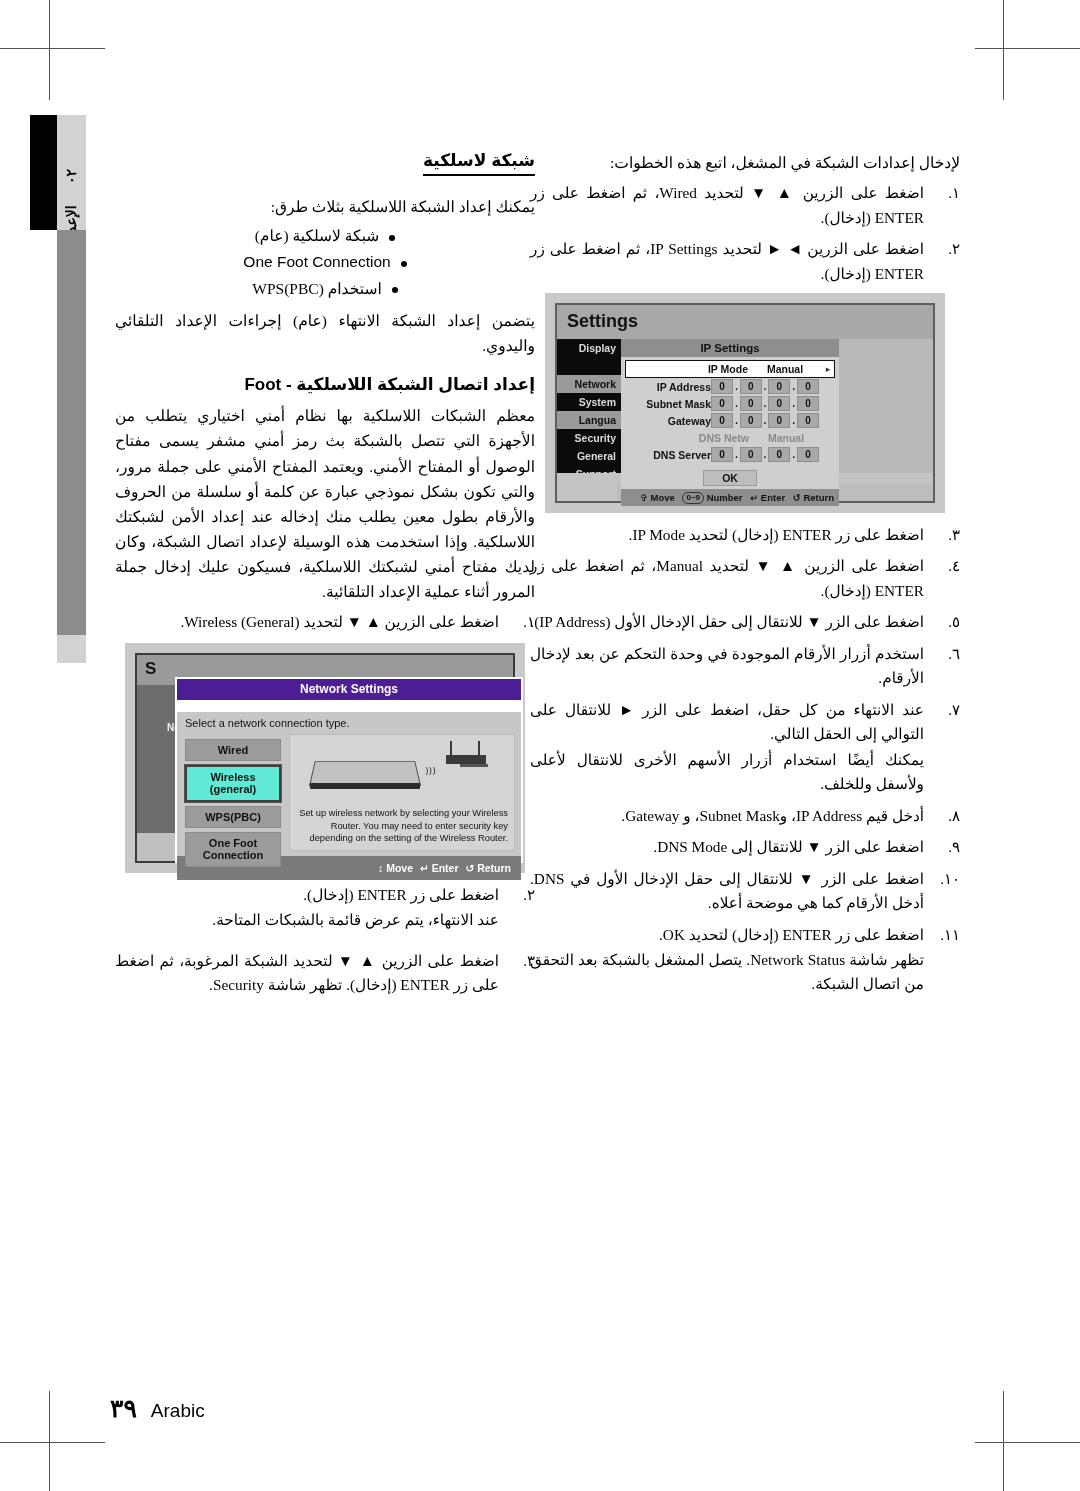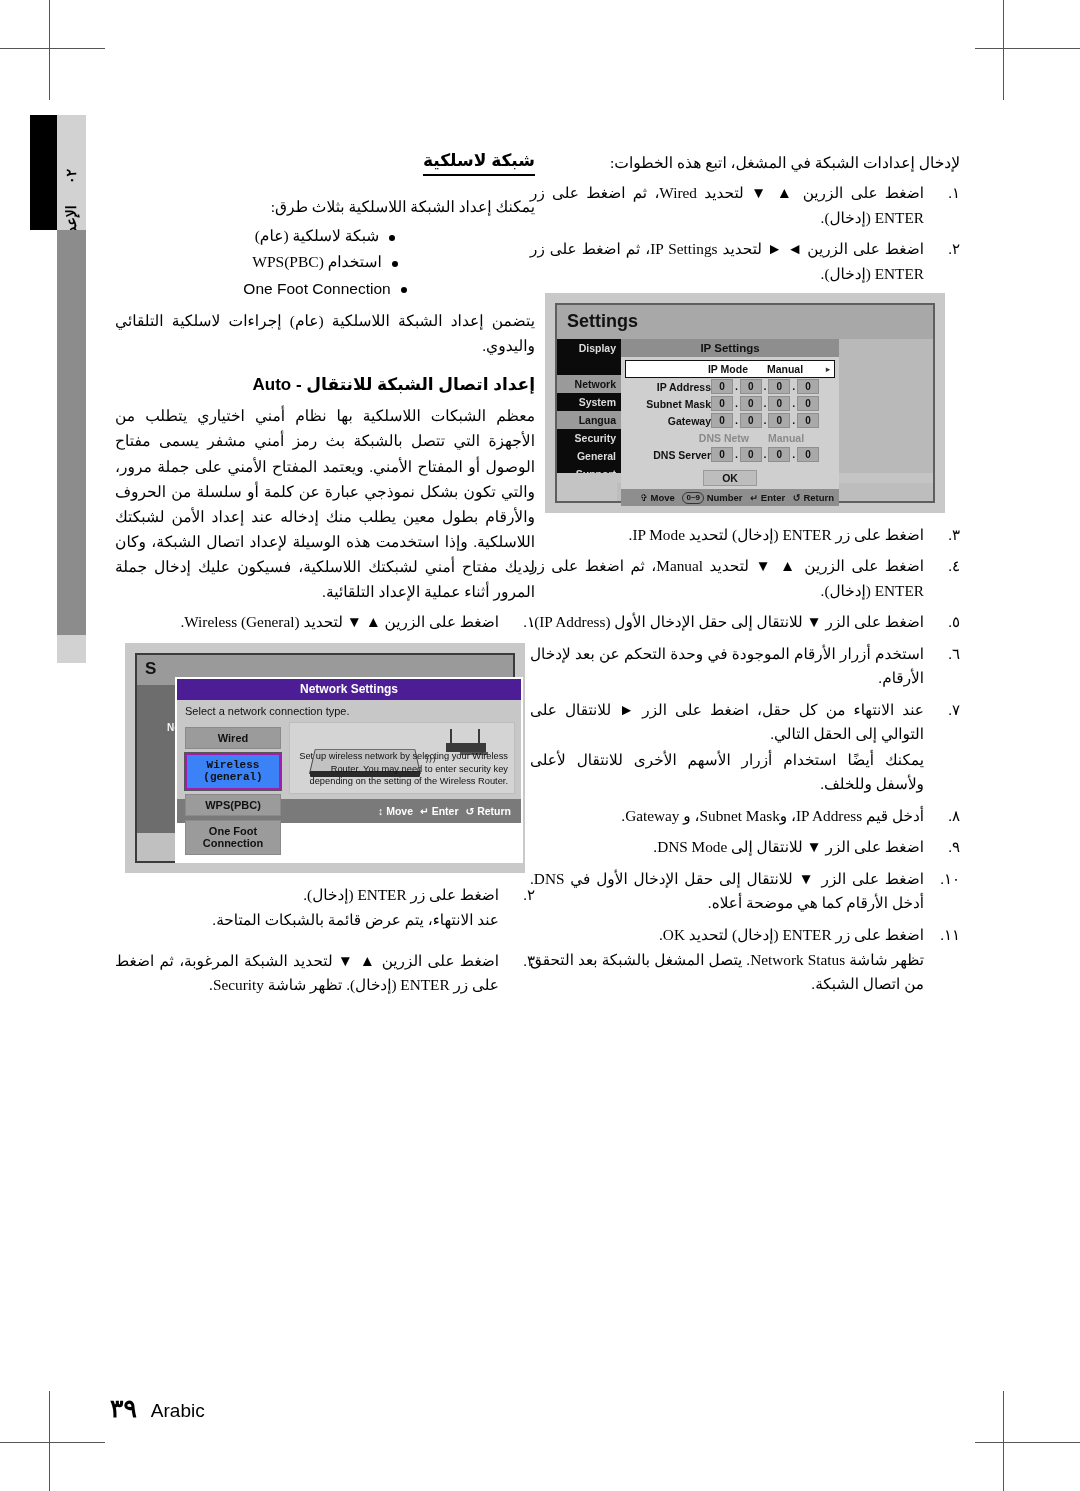--- a/index.html
+++ b/index.html
@@ -102,33 +102,33 @@
 
   .ns-dialog{
     position:absolute;left:38px;top:22px;width:348px;height:186px;
     background:#fff;border:2px solid #fff;box-sizing:border-box;
   }
   .ns-dlg-title{
     height:21px;background:#4c1d95;color:#fff;text-align:center;
     font-size:12px;font-weight:bold;line-height:21px;
     font-family:"Liberation Sans","DejaVu Sans",sans-serif;
   }
-  .ns-dlg-body{background:#c7c7c7;height:99px;position:relative;}
+  .ns-dlg-body{background:#c7c7c7;height:144px;position:relative;margin-top:12px;}
   .ns-prompt{
     position:absolute;left:8px;top:5px;font-size:11px;color:#111;
     font-family:"Liberation Sans","DejaVu Sans",sans-serif;
   }
   .ns-btns{position:absolute;left:8px;top:27px;width:96px;}
   .ns-btn{
     background:#9b9b9b;color:#111;text-align:center;font-size:11px;font-weight:bold;
     padding:4px 2px;margin-bottom:4px;line-height:1.12;
     font-family:"Liberation Sans","DejaVu Sans",sans-serif;
     border:1px solid #8a8a8a;box-sizing:border-box;
   }
-  .ns-btn.sel{background:#3b82f6;border:2px solid #a21caf;box-shadow:0 0 0 1px #555;font-family:Liberation Mono, monospace;}
+  .ns-btn.sel{background:#5eead4;border:2px solid #404040;box-shadow:0 0 0 1px #555;}
   .ns-panel{
     position:absolute;left:112px;top:22px;right:6px;bottom:5px;
     background:#d4d4d4;border:1px solid #bdbdbd;box-sizing:border-box;
   }
   .ns-desc{
     position:absolute;left:6px;bottom:6px;right:6px;font-size:9.3px;line-height:1.3;
     color:#111;font-family:"Liberation Sans","DejaVu Sans",sans-serif;
   }
   .player-art{position:absolute;left:16px;top:14px;width:120px;height:48px;}
   .player-body{
@@ -245,30 +245,30 @@
       <h2 class="section-title">شبكة لاسلكية</h2>
     </div>
 
     <p class="body">يمكنك إعداد الشبكة اللاسلكية بثلاث طرق:</p>
 
     <ul class="bullets">
       <li>
         <span class="dot"></span><span>شبكة لاسلكية (عام)</span>
       </li>
       <li>
+        <span class="dot"></span><span class="ltr">One Foot Connection</span>
+      </li>
+      <li>
         <span class="dot"></span><span>استخدام WPS(PBC)</span>
       </li>
-      <li>
-        <span class="dot"></span><span class="ltr">One Foot Connection</span>
-      </li>
     </ul>
 
-    <p class="body">يتضمن إعداد الشبكة اللاسلكية (عام) إجراءات لاسلكية التلقائي واليدوي.</p>
-
-    <h3 class="sub-title">إعداد اتصال الشبكة للانتقال - Auto</h3>
+    <p class="body">يتضمن إعداد الشبكة الانتهاء (عام) إجراءات الإعداد التلقائي واليدوي.</p>
+
+    <h3 class="sub-title">إعداد اتصال الشبكة اللاسلكية - Foot</h3>
 
     <p class="body">معظم الشبكات اللاسلكية بها نظام أمني اختياري يتطلب من الأجهزة التي تتصل بالشبكة بث رمز أمني مشفر يسمى مفتاح الوصول أو المفتاح الأمني. ويعتمد المفتاح الأمني على جملة مرور، والتي تكون بشكل نموذجي عبارة عن كلمة أو سلسلة من الحروف والأرقام بطول معين يطلب منك إدخاله عند إعداد الأمن لشبكتك اللاسلكية. وإذا استخدمت هذه الوسيلة لإعداد اتصال الشبكة، وكان لديك مفتاح أمني لشبكتك اللاسلكية، فسيكون عليك إدخال جملة المرور أثناء عملية الإعداد التلقائية.</p>
 
     <ol class="steps">
       <li>
         <span class="num">١.</span>
         <span>اضغط على الزرين ▲ ▼ لتحديد Wireless (General).</span>
       </li>
     </ol>
 

